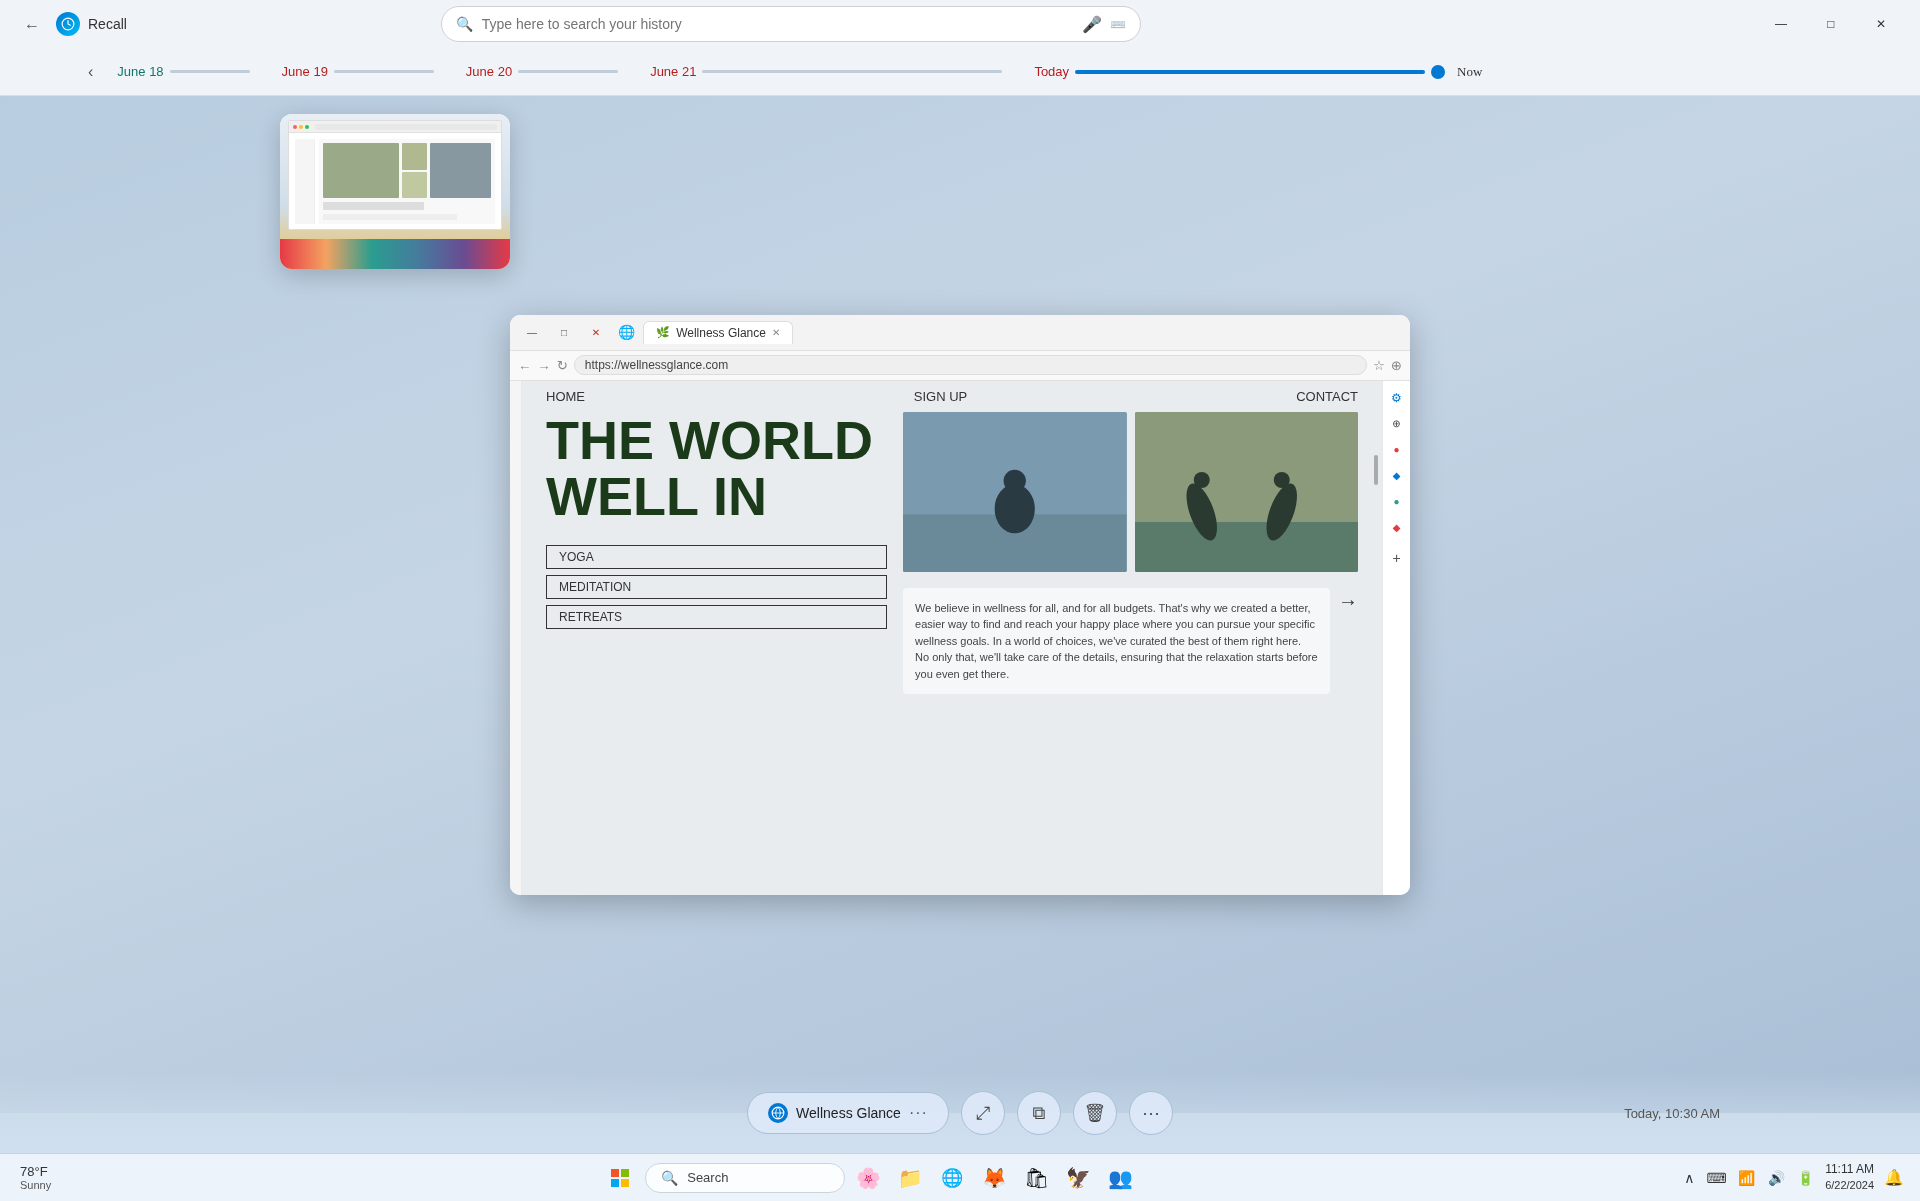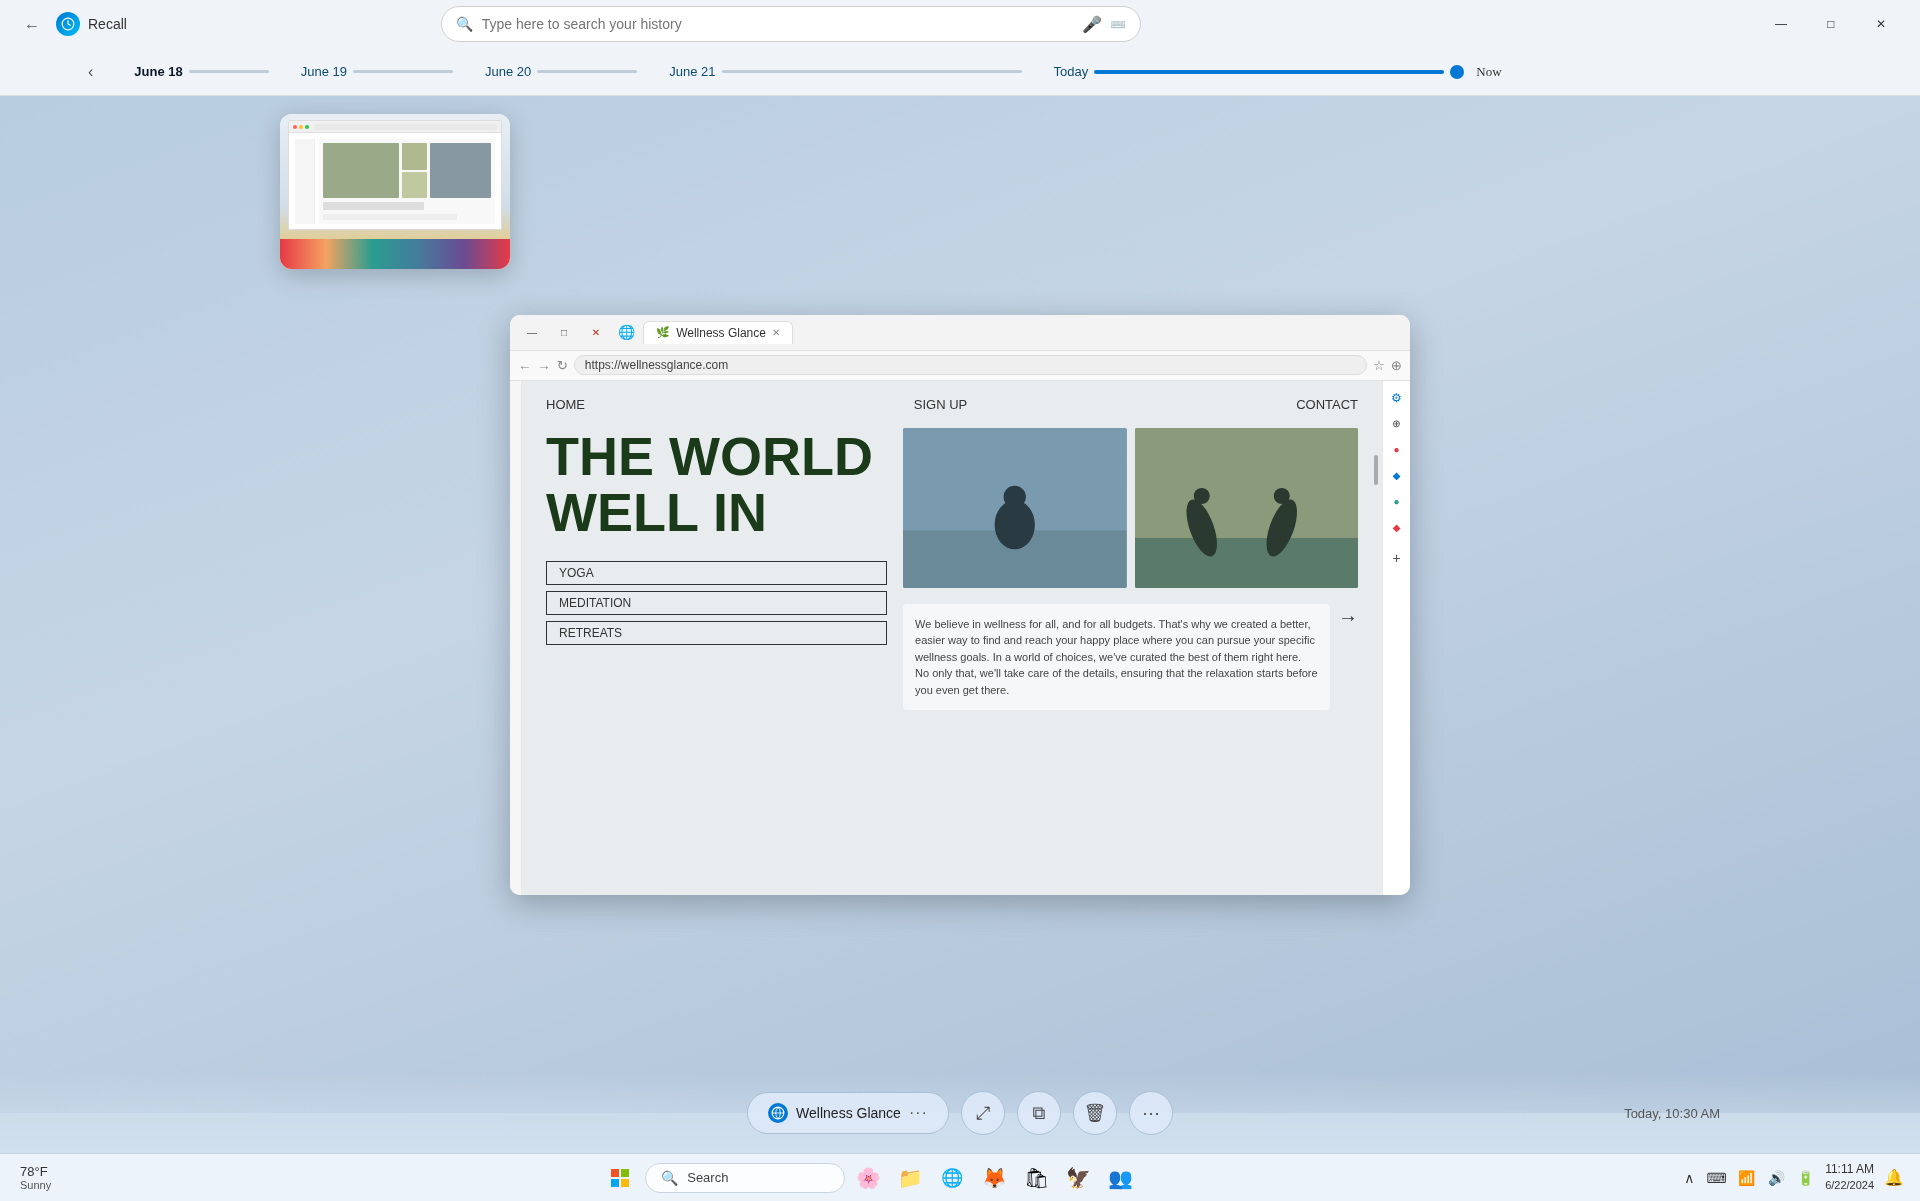--- a/index.html
+++ b/index.html
@@ -110,28 +110,27 @@
       padding: 4px 8px;
     }
     .timeline-item {
       display: flex;
       align-items: center;
       gap: 6px;
       padding: 0 16px;
     }
     .timeline-label {
       font-size: 13px;
-      color: #0c4a6e;
+      color: #b91c1c;
       font-weight: 500;
       white-space: nowrap;
     }
     .timeline-label.active {
-      color: #0f172a;
-      font-weight: 700;
-      margin-left: 17px;
+      color: #0f766e;
+      font-weight: 400;
     }
     .timeline-bar {
       height: 3px;
       background: #c0cdd8;
       border-radius: 2px;
     }
     .timeline-bar.active-bar {
       background: #0078d4;
     }
     .timeline-dot {
@@ -231,21 +230,21 @@
       flex: 1;
       background: #e8ecee;
       overflow: hidden;
       position: relative;
     }
 
     
     .website-nav {
       display: flex;
       align-items: center;
-      padding: 16px 24px;
+      padding: 8px 24px;
       background: #e8ecee;
       gap: 40px;
     }
     .website-nav-item {
       font-size: 13px;
       color: #333;
       font-weight: 500;
     }
     .website-hero {
       padding: 0 24px 16px 24px;

